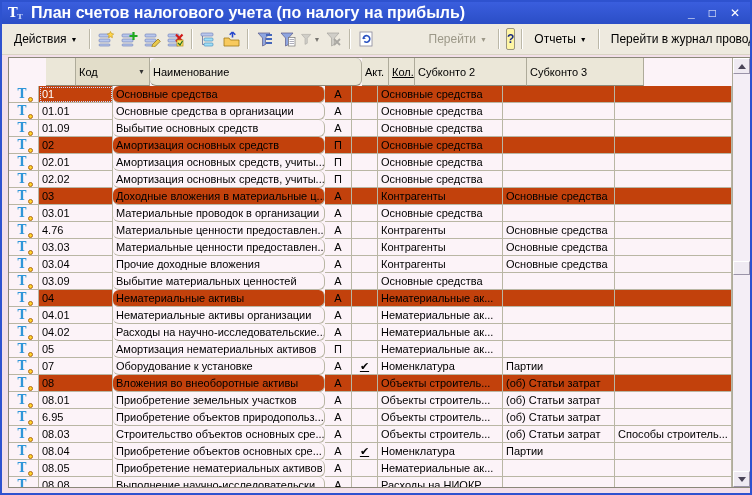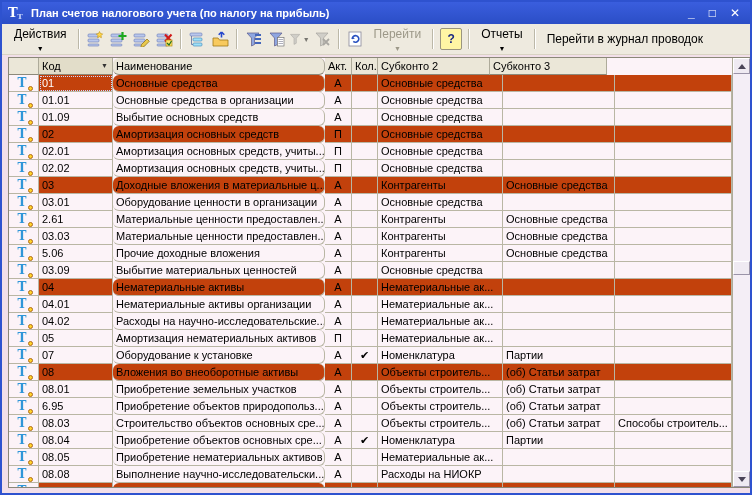--- a/index.html
+++ b/index.html
@@ -13,30 +13,30 @@
   .titlebar{
     height:22px;background:linear-gradient(#3a5ede,#2b4ec6);
     display:flex;align-items:center;padding:0 6px;color:#fff;
   }
   .title-icon{
     width:18px;height:15px;position:relative;margin-right:5px;flex:none;
     font-family:"DejaVu Serif",serif;font-weight:bold;color:#fff;
     font-size:13px;line-height:14px;
   }
   .title-icon .t2{position:absolute;left:9px;top:3px;font-size:10px;color:#b9c8f5;}
-  .title-text{font-size:11px;font-weight:bold;white-space:nowrap;flex:1 1 auto;}
+  .title-text{font-size:16px;font-weight:bold;white-space:nowrap;flex:1 1 auto;}
   .win-controls{display:flex;gap:14px;margin-right:4px;font-weight:bold;font-size:12px;}
   .win-controls span{cursor:default;line-height:14px;}
   
   .toolbar{
     height:30px;background:#eeeadf;border-bottom:1px solid #d9d4c3;
     display:flex;align-items:center;padding:0 5px;font-size:12px;color:#000;
   }
-  .tb-text{display:flex;align-items:center;gap:4px;padding:2px 6px;border:1px solid transparent;white-space:nowrap;flex-direction:column;}
-  .tb-text.disabled{color:#9c9888;}
+  .tb-text{display:flex;align-items:center;gap:4px;padding:2px 6px;border:1px solid transparent;white-space:nowrap;}
+  .tb-text.disabled{color:#9c9888;margin-left:44px;}
   .dd{font-size:7px;line-height:7px;}
   .dd.disabled{color:#9c9888;}
   .tb-sep{width:0;height:20px;border-left:1px solid #bcb8a8;border-right:1px solid #ffffff;margin:0 4px;}
   .tb-icons{display:flex;align-items:center;}
   .tb-icon{
     width:23px;height:22px;display:flex;align-items:center;justify-content:center;
     border:1px solid transparent;background:transparent;padding:0;position:relative;
   }
   .tb-icon.disabled{filter:grayscale(1) opacity(.5);}
   .tb-icon .dd{position:relative;margin-left:1px;}
@@ -48,25 +48,25 @@
   
   .table-wrap{
     position:absolute;left:7px;top:56px;width:741px;height:429px;
     background:#fcf3f8;outline:1px solid #8a8778;overflow:hidden;
   }
   .cols{display:flex;}
   .c0{width:30px;flex:none;}
   .c1{width:74px;flex:none;}
   .c2{width:212px;flex:none;border-radius:6px;}
   .c3{width:27px;flex:none;}
-  .c4{width:26px;flex:none;}
+  .c4{width:26px;flex:none;text-decoration:underline;}
   .c5{width:125px;flex:none;}
   .c6{width:112px;flex:none;}
   .c7{width:117px;flex:none;}
-  .thead{display:flex;height:17px;}
+  .thead{display:flex;height:28px;padding-left:37px;}
   .hcell{
     box-sizing:border-box;background:#ebe7d8;border-right:1px solid #aeab9a;border-bottom:1px solid #8c897a;
     font-size:11px;line-height:16px;padding-left:3px;white-space:nowrap;overflow:hidden;color:#000;
     display:flex;align-items:center;
   }
   .hcell.sorted{background:#e2ddc9;}
   .sort-arrow{margin-left:auto;margin-right:4px;font-size:7px;color:#333;}
   .tbody{height:412px;overflow:hidden;}
   .trow{display:flex;height:17px;background:#fcf3f8;}
   .trow.group .cell:not(.icell){background:#c2410c;}
@@ -330,32 +330,32 @@
           <div class="cell c4 ctr"></div>
           <div class="cell c5">Контрагенты</div>
           <div class="cell c6">Основные средства</div>
           <div class="cell c7"></div>
         </div>
         <div class="trow">
           <div class="cell c0 icell">
             <span class="acct-icon">Т<span class="ball"></span></span>
           </div>
           <div class="cell c1">03.01</div>
-          <div class="cell c2">Оборудование ценности в организации</div>
-          <div class="cell c3 ctr">А</div>
-          <div class="cell c4 ctr"></div>
-          <div class="cell c5">Основные средства</div>
-          <div class="cell c6"></div>
-          <div class="cell c7"></div>
-        </div>
-        <div class="trow">
-          <div class="cell c0 icell">
-            <span class="acct-icon">Т<span class="ball"></span></span>
-          </div>
-          <div class="cell c1">2.61</div>
+          <div class="cell c2">Материальные проводок в организации</div>
+          <div class="cell c3 ctr">А</div>
+          <div class="cell c4 ctr"></div>
+          <div class="cell c5">Основные средства</div>
+          <div class="cell c6"></div>
+          <div class="cell c7"></div>
+        </div>
+        <div class="trow">
+          <div class="cell c0 icell">
+            <span class="acct-icon">Т<span class="ball"></span></span>
+          </div>
+          <div class="cell c1">4.76</div>
           <div class="cell c2">Материальные ценности предоставлен...</div>
           <div class="cell c3 ctr">А</div>
           <div class="cell c4 ctr"></div>
           <div class="cell c5">Контрагенты</div>
           <div class="cell c6">Основные средства</div>
           <div class="cell c7"></div>
         </div>
         <div class="trow">
           <div class="cell c0 icell">
             <span class="acct-icon">Т<span class="ball"></span></span>
@@ -365,21 +365,21 @@
           <div class="cell c3 ctr">А</div>
           <div class="cell c4 ctr"></div>
           <div class="cell c5">Контрагенты</div>
           <div class="cell c6">Основные средства</div>
           <div class="cell c7"></div>
         </div>
         <div class="trow">
           <div class="cell c0 icell">
             <span class="acct-icon">Т<span class="ball"></span></span>
           </div>
-          <div class="cell c1">5.06</div>
+          <div class="cell c1">03.04</div>
           <div class="cell c2">Прочие доходные вложения</div>
           <div class="cell c3 ctr">А</div>
           <div class="cell c4 ctr"></div>
           <div class="cell c5">Контрагенты</div>
           <div class="cell c6">Основные средства</div>
           <div class="cell c7"></div>
         </div>
         <div class="trow">
           <div class="cell c0 icell">
             <span class="acct-icon">Т<span class="ball"></span></span>

